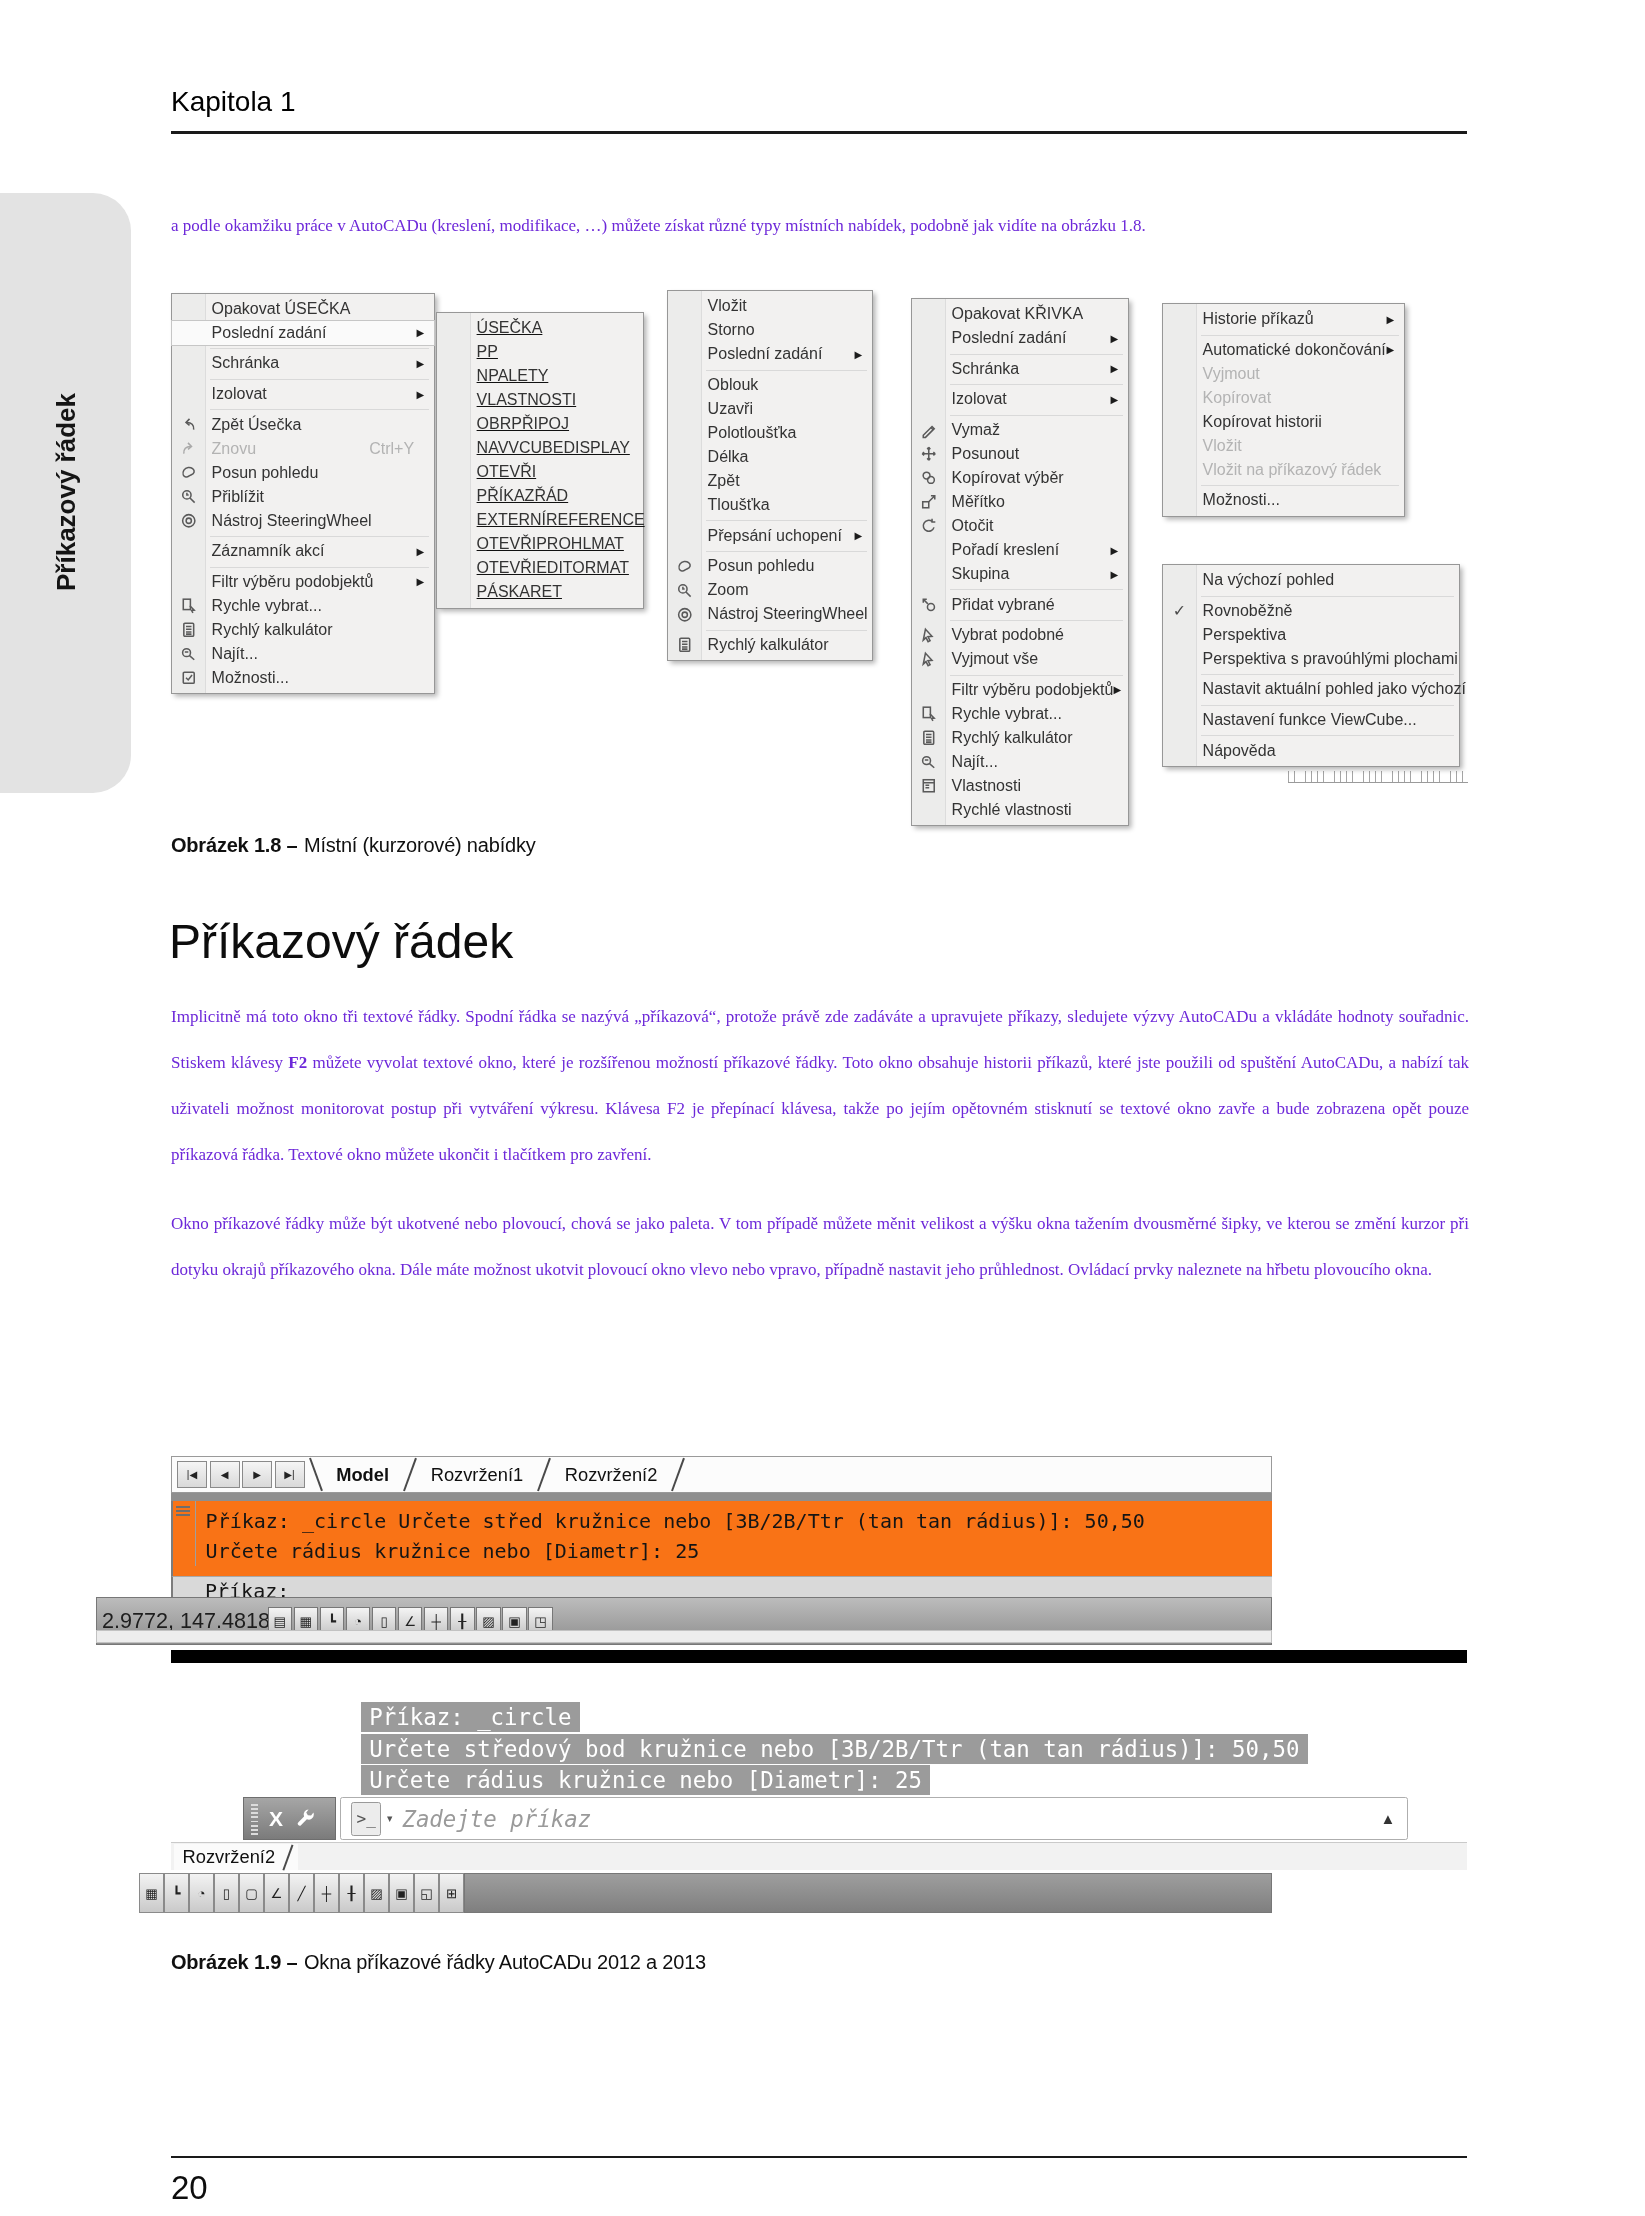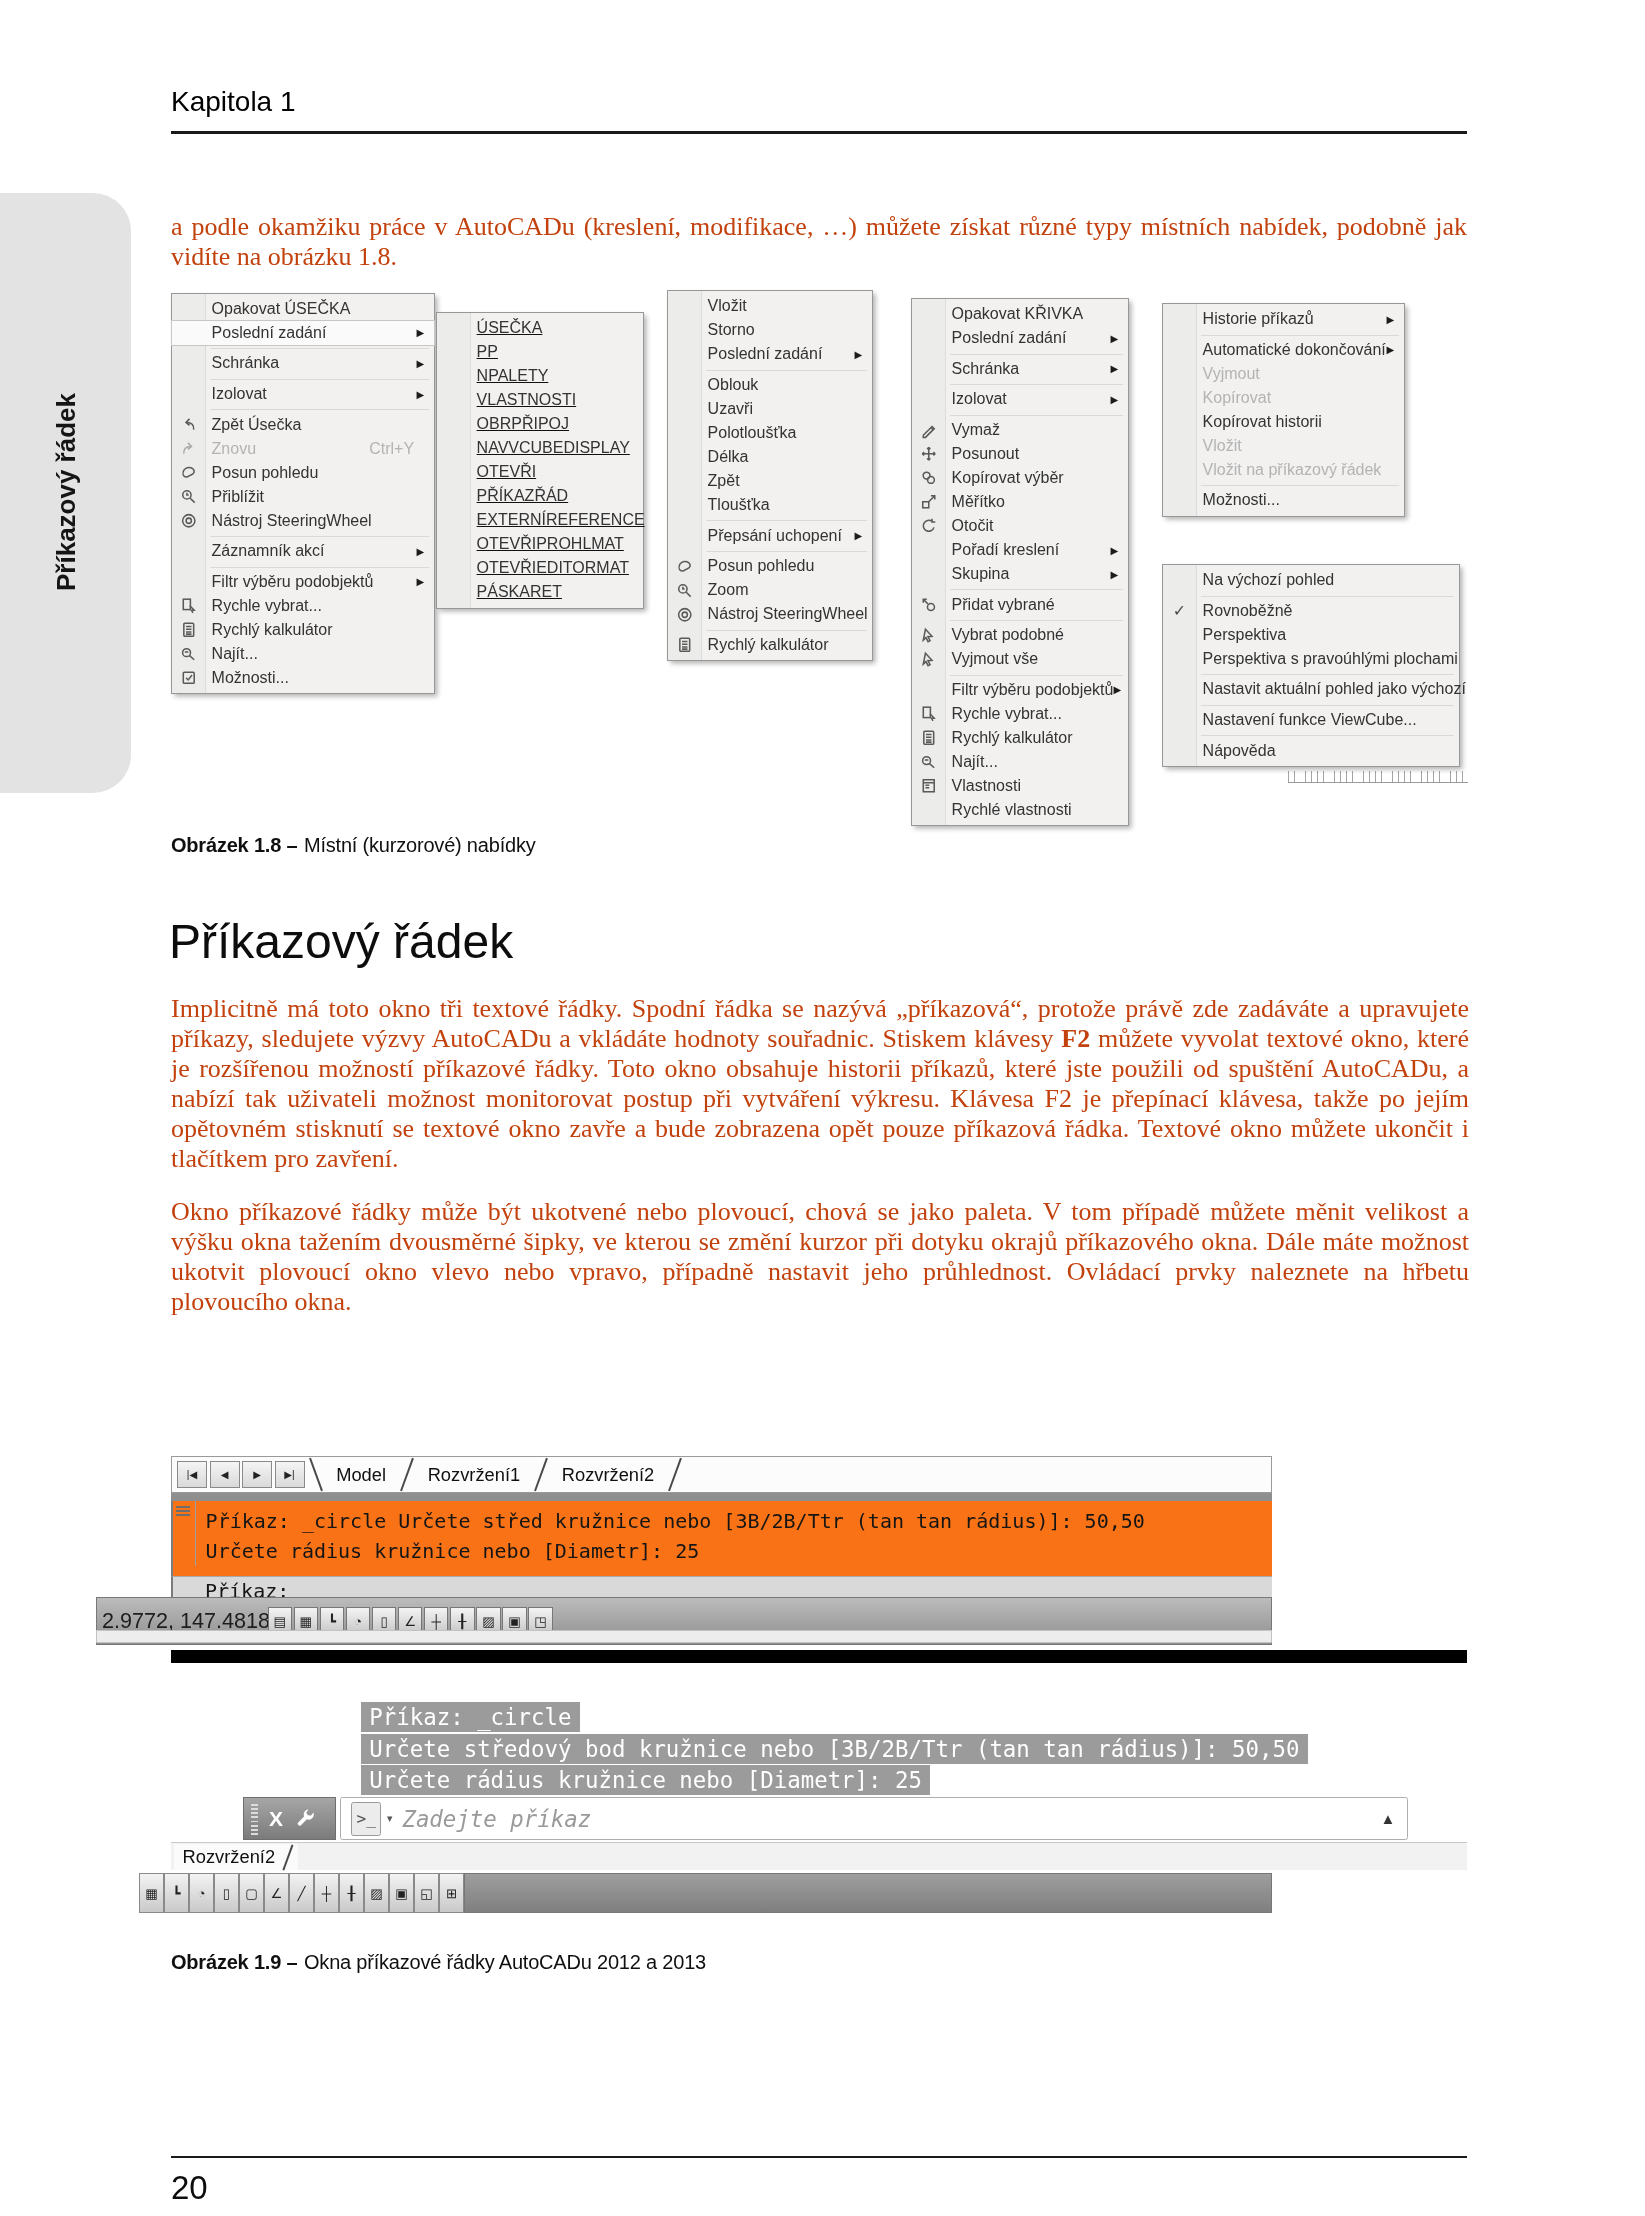--- a/index.html
+++ b/index.html
@@ -7,22 +7,22 @@
         font-family:"Liberation Sans",sans-serif;overflow:hidden;color:#111;}
 
   
   .sidebar-tab{position:absolute;left:0;top:193px;width:131px;height:600px;
                background:#e3e3e3;border-radius:0 38px 38px 0;}
   .sidebar-tab .vtext{position:absolute;left:66px;top:299px;
                transform:translate(-50%,-50%) rotate(-90deg);white-space:nowrap;
                font-weight:bold;font-size:26px;color:#151515;}
   .chapter{position:absolute;left:171px;top:86px;font-size:28px;color:#000000;}
   .rule{position:absolute;background:#1a1a1a;}
-  .serif{font-family:"Liberation Serif",serif;font-size:26px;line-height:30px;
-         text-align:justify;color:#c2410c;}
+  .serif{font-family:"Liberation Serif",serif;font-size:17px;line-height:46px;
+         text-align:justify;color:#6d28d9;}
   .intro{position:absolute;left:171px;top:186px;width:1296px;}
   .h2{position:absolute;left:169px;top:914px;font-size:48px;color:#0d0d0d;}
   .bodytext{position:absolute;left:171px;top:994px;width:1298px;}
   .bodytext p{margin:0 0 23px 0;}
   .caption{position:absolute;font-size:20px;color:#101010;letter-spacing:-0.2px;}
   .caption .cap-label{font-weight:bold;margin-right:6.6px;}
   .pagenum{position:absolute;left:171px;top:2169px;font-size:33px;color:#0d0d0d;}
 
   
   .fig18{position:absolute;left:171px;top:286px;width:1301px;height:553px;}
@@ -50,21 +50,21 @@
         background:#fcfcfc;border:0.8px solid #9a9a9a;box-sizing:border-box;
         display:flex;align-items:stretch;font-size:18.3px;color:#101010;}
   .navbtns{display:flex;gap:2.5px;padding:4.2px 5px;}
   .navbtn{width:28px;background:linear-gradient(#f5f5f5,#d9d9d9);border:0.8px solid #8a8a8a;
         display:flex;align-items:center;justify-content:center;font-size:10px;color:#222;}
   .tabs2012{display:flex;align-items:stretch;}
   .slash{width:1.7px;background:#4a4a4a;margin:0 5px;}
   .slash.back{transform:rotate(-20deg);}
   .slash.fwd{transform:rotate(20deg);}
   .tab2012{display:flex;align-items:center;padding:0 15px;}
-  .tab2012.active{font-weight:normal;}
+  .tab2012.active{font-weight:bold;}
   .cmdedge{position:absolute;left:171px;top:1493px;width:1101px;height:8.3px;background:#8f8f8f;}
   .cmdwin{position:absolute;left:171px;top:1501px;width:1101px;height:75px;
         background:#f97316;border-left:2.5px solid #7c7c7c;box-sizing:border-box;}
   .grip2012{position:absolute;left:3.3px;top:4.2px;width:13.3px;height:10.8px;
         background:repeating-linear-gradient(0deg,#6e6e6e 0 1.7px,transparent 1.7px 4.2px);}
   .cmdtext{margin-left:21.6px;border-left:0.8px solid #9f9f9f;padding:5px 0 0 10px;
         font-family:"DejaVu Sans Mono",monospace;font-size:20px;line-height:30px;
         color:#151515;white-space:pre;}
   .promptstrip{position:absolute;left:171px;top:1576px;width:1101px;height:30px;
         background:#d9d9d9;border-left:2.5px solid #7c7c7c;border-top:0.8px solid #a8a8a8;box-sizing:border-box;}

